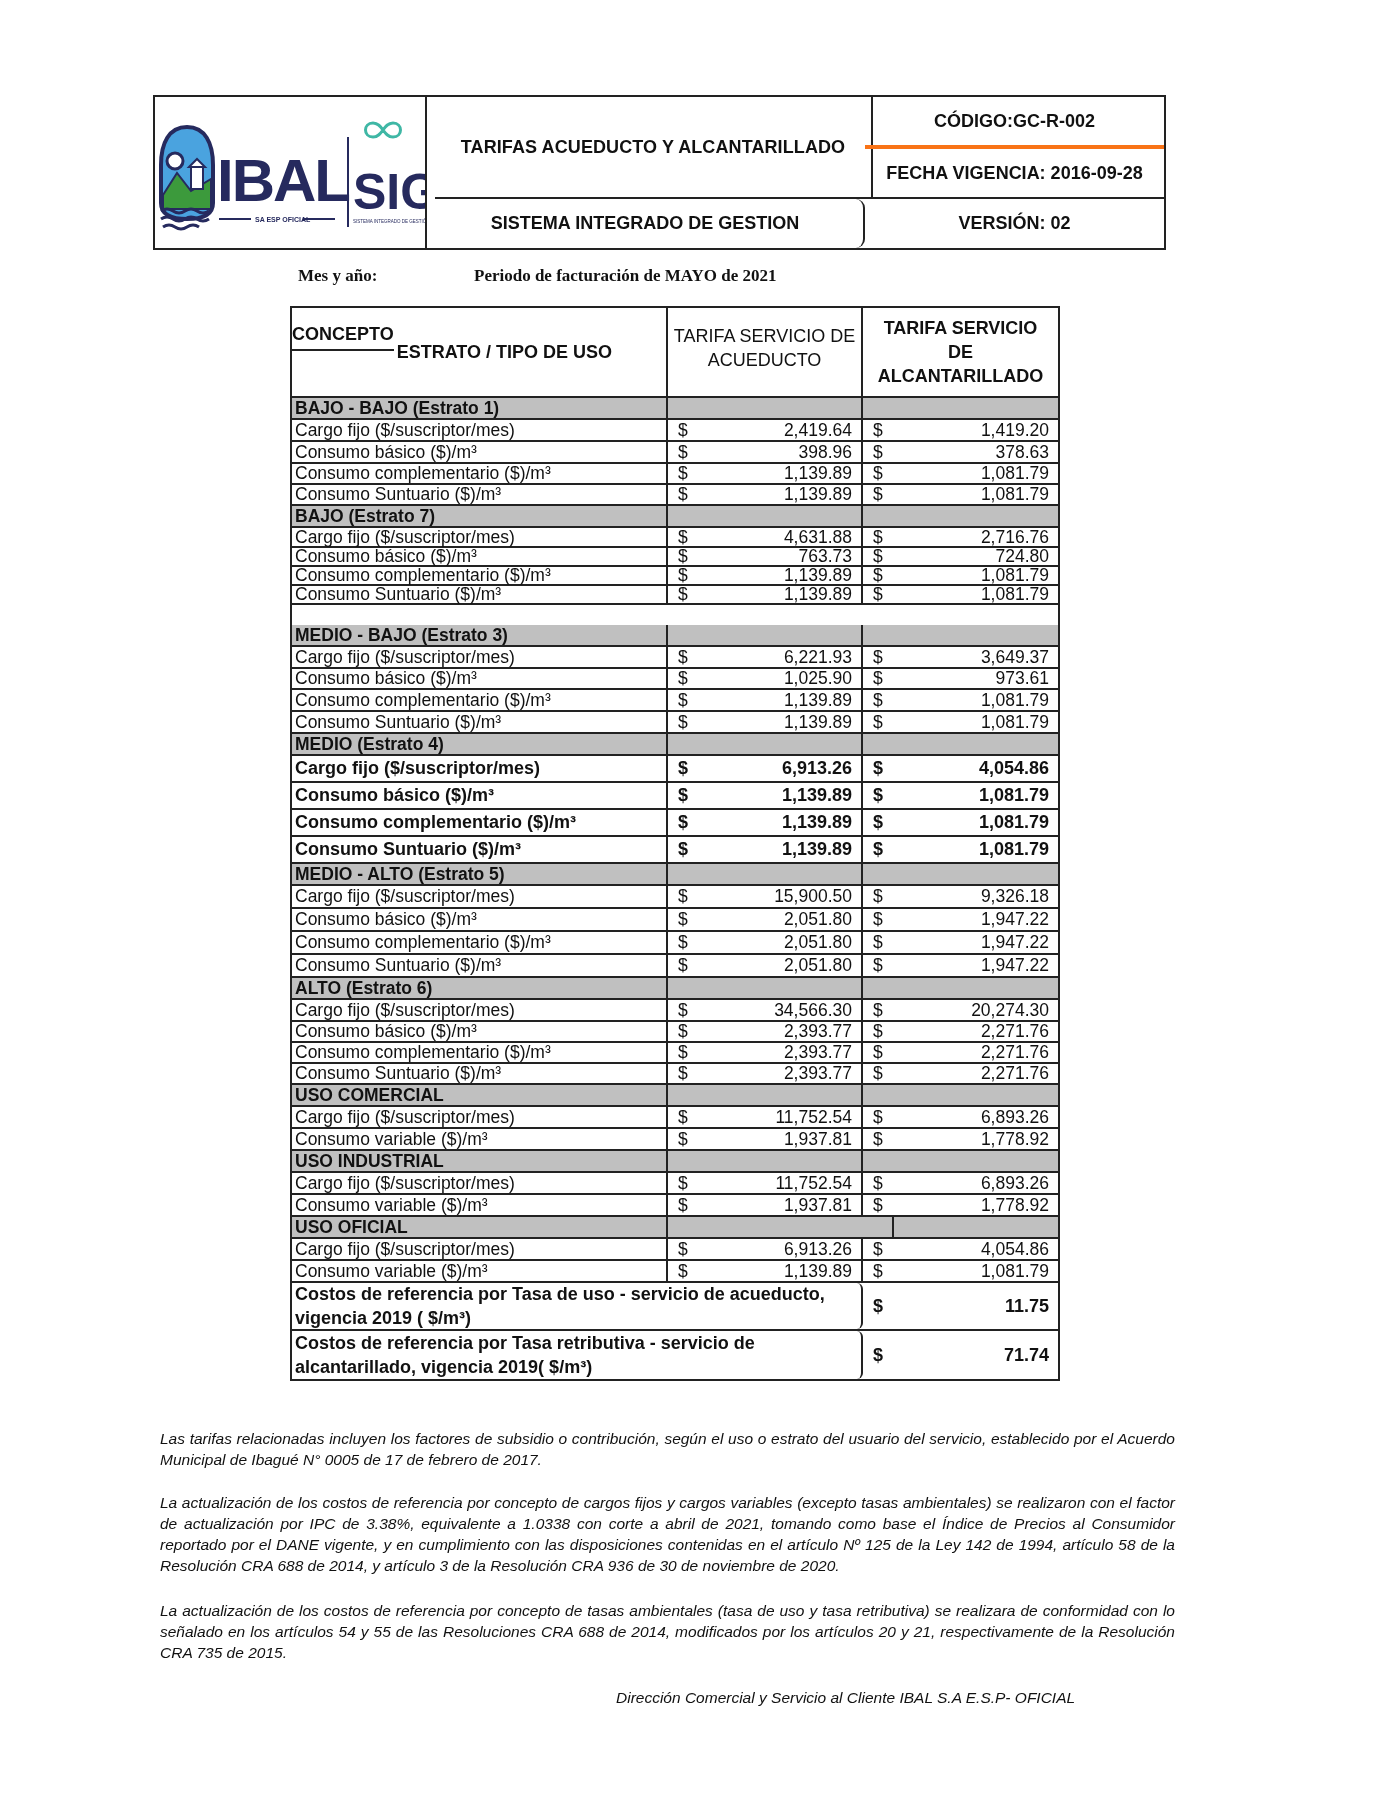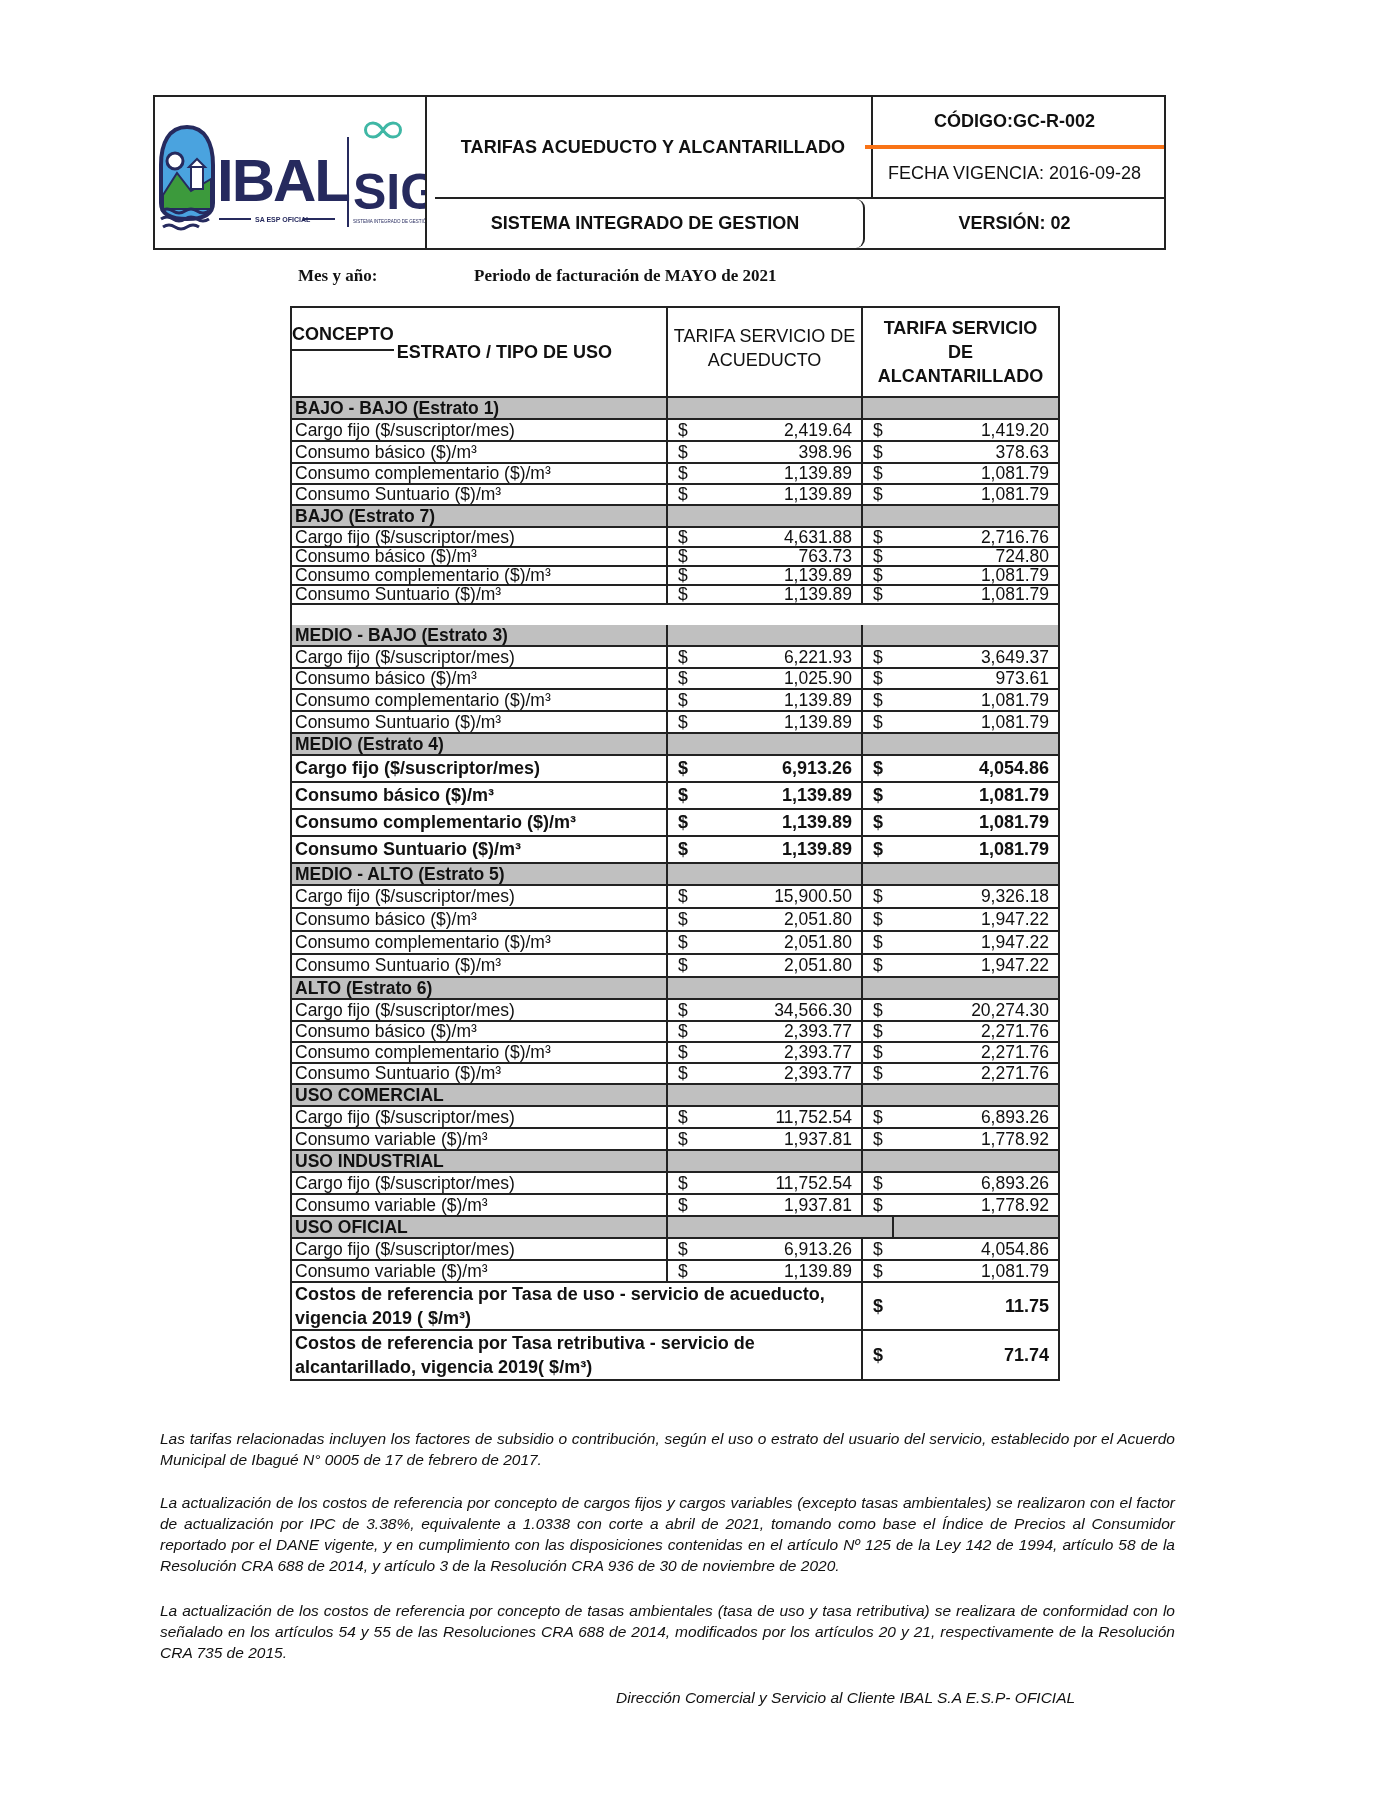--- a/index.html
+++ b/index.html
@@ -4,21 +4,21 @@
 <style>
   html, body { margin: 0; padding: 0; background: #ffffff; }
   body { width: 1391px; height: 1800px; position: relative; font-family: "Liberation Sans", sans-serif; color: #111; }
 
   
   .hdr { position: absolute; left: 153px; top: 95px; width: 1013px; height: 155px; border: 2px solid #222; box-sizing: border-box; }
   .hdr .logo { position: absolute; left: 0; top: 0; width: 272px; height: 151px; border-right: 2px solid #222; box-sizing: border-box; }
   .hdr .mid-top { position: absolute; left: 272px; top: 0; width: 438px; height: 102px; border-right: 2px solid #222; border-bottom: 2px solid #222; box-sizing: border-box; display: flex; align-items: center; justify-content: center; font-weight: bold; font-size: 18px; letter-spacing: 0.1px; margin-left: 8px; }
   .hdr .mid-bot { position: absolute; left: 272px; top: 102px; width: 438px; height: 49px; border-right: 2px solid #222; box-sizing: border-box; display: flex; align-items: center; justify-content: center; font-weight: bold; font-size: 18px; border-radius: 9px; }
   .hdr .r1 { position: absolute; left: 710px; top: 0; width: 299px; height: 52px; border-bottom: 4px solid #f97316; box-sizing: border-box; display: flex; align-items: center; justify-content: center; font-weight: bold; font-size: 18px; }
-  .hdr .r2 { position: absolute; left: 710px; top: 52px; width: 299px; height: 50px; border-bottom: 2px solid #222; box-sizing: border-box; display: flex; align-items: center; justify-content: center; font-weight: normal; font-size: 18px; }
+  .hdr .r2 { position: absolute; left: 710px; top: 52px; width: 299px; height: 50px; border-bottom: 2px solid #222; box-sizing: border-box; display: flex; align-items: center; justify-content: center; font-weight: bold; font-size: 18px; }
   .hdr .r3 { position: absolute; left: 710px; top: 102px; width: 299px; height: 49px; display: flex; align-items: center; justify-content: center; font-weight: bold; font-size: 18px; }
 
   .period { position: absolute; top: 266px; font-family: Liberation Serif, serif; font-weight: bold; font-size: 17px; color: #111; }
 
   
   .tbl { position: absolute; left: 290px; top: 306px; width: 770px; border: 2px solid #222; box-sizing: border-box; }
   .th { display: flex; height: 88px; border-bottom: 2px solid #222; }
   .th .c1 { width: 376px; border-right: 2px solid #222; box-sizing: border-box; display: flex; flex-direction: row; }
   .th .c1 .a { height: 43px; border-bottom: 2px solid #222; display: flex; align-items: flex-end; justify-content: center; font-weight: bold; font-size: 18px; padding-bottom: 4px; box-sizing: border-box; }
   .th .c1 .b { flex: 1; display: flex; align-items: center; padding-left: 3px; font-weight: bold; font-size: 18px; }
@@ -29,21 +29,21 @@
   .row:last-child { border-bottom: none; }
   .row .c1 { width: 376px; border-right: 2px solid #222; box-sizing: border-box; padding-left: 3px; display: flex; align-items: center; white-space: nowrap; }
   .row .c2, .row .c3 { box-sizing: border-box; display: flex; align-items: center; justify-content: space-between; padding: 0 9px 0 10px; }
   .row .c2 { width: 195px; border-right: 2px solid #222; }
   .row .c3 { flex: 1; }
   .row.section { background: #c0c0c0; font-weight: bold; height: 22px; }
   .row.section .c3 { background: #c0c0c0; }
   .row.data { height: 22px; }
   .row.bold { font-weight: bold; height: 27px; font-size: 18px; }
   .row.ref { font-weight: bold; height: 48px; font-size: 18px; }
-  .row.ref .c1 { width: 571px; white-space: normal; line-height: 24px; padding-right: 6px; }
+  .row.ref .c1 { width: 571px; white-space: normal; line-height: 24px; padding-right: 6px; border-radius: 6px; }
   .row.ref .c3 { flex: 1; }
 
   .notes { position: absolute; left: 160px; width: 1015px; font-style: italic; font-size: 15.5px; line-height: 21px; text-align: justify; color: #111; }
   .sign { position: absolute; left: 616px; top: 1689px; font-style: italic; font-size: 15.5px; color: #111; }
 </style>
 </head>
 <body>
 
 <div class="hdr">
   <div class="logo">

